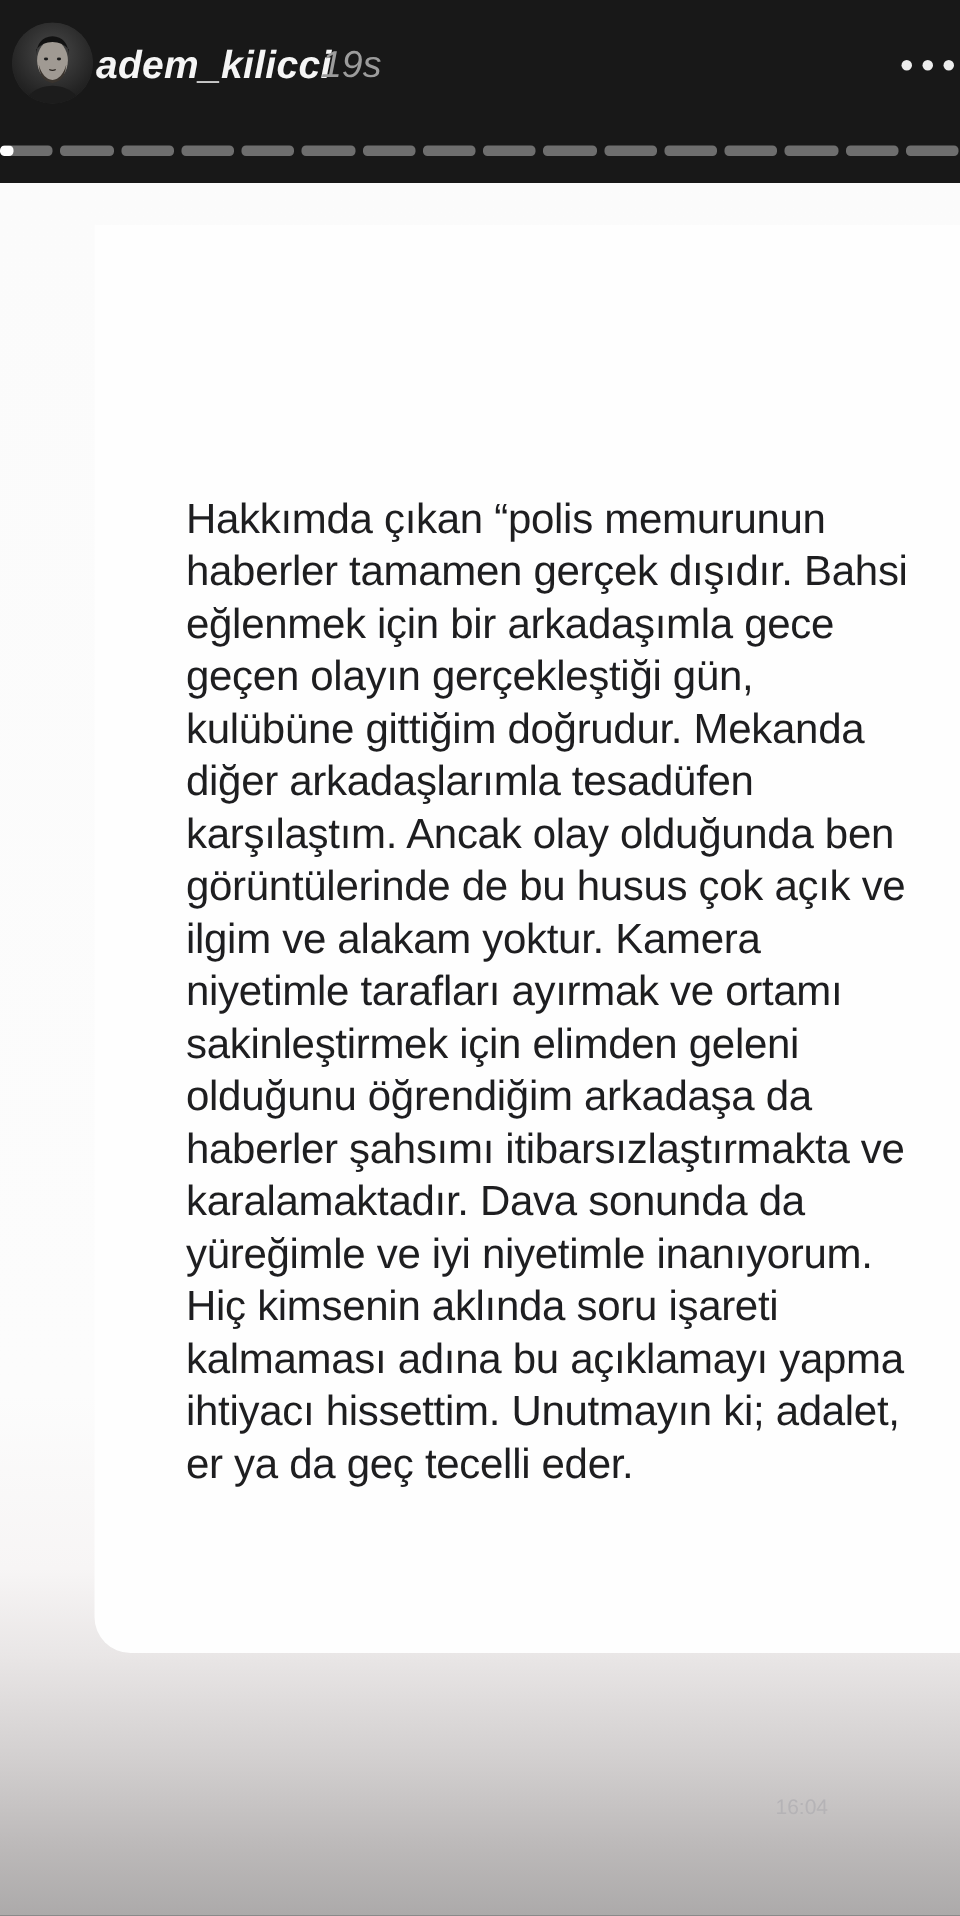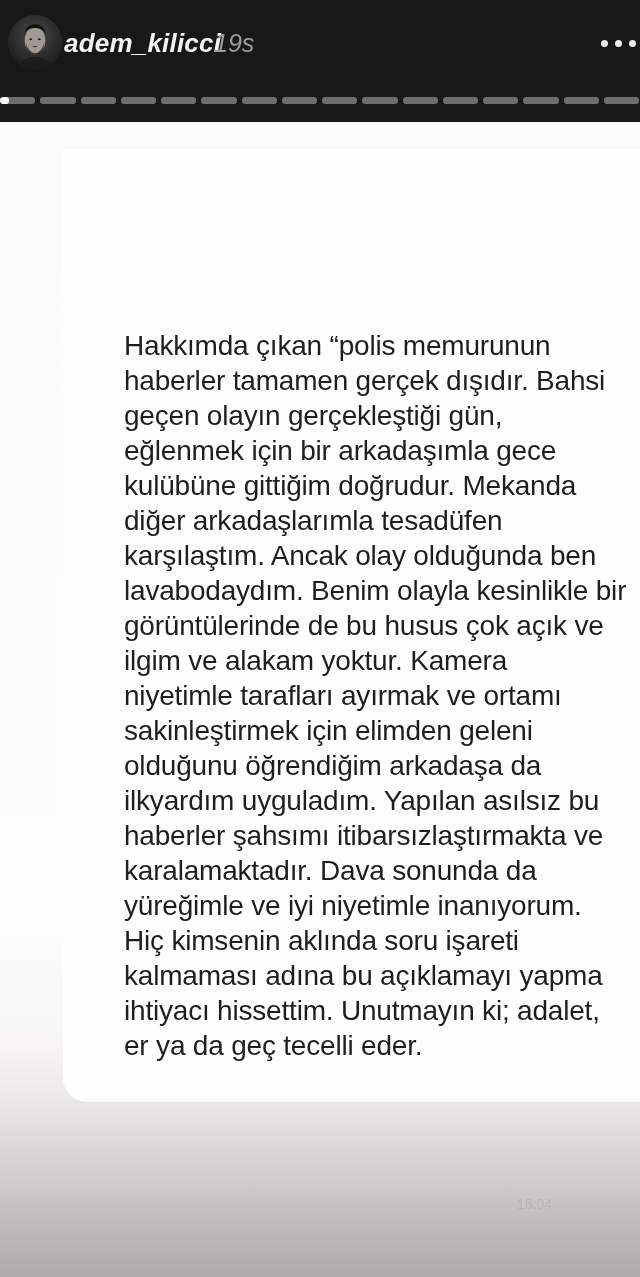--- a/index.html
+++ b/index.html
@@ -164,32 +164,30 @@
       <div class="progress-segment"></div>
       <div class="progress-segment"></div>
     </div>
 </div>
 
 <div class="story-content">
   <div class="message-bubble"></div>
   <div class="message-lines">
       <div class="msg-line">Hakkımda çıkan “polis memurunun</div>
       <div class="msg-line">haberler tamamen gerçek dışıdır. Bahsi</div>
+      <div class="msg-line">eğlenmek için bir arkadaşımla gece</div>
       <div class="msg-line">geçen olayın gerçekleştiği gün,</div>
-      <div class="msg-line">eğlenmek için bir arkadaşımla gece</div>
       <div class="msg-line">kulübüne gittiğim doğrudur. Mekanda</div>
       <div class="msg-line">diğer arkadaşlarımla tesadüfen</div>
       <div class="msg-line">karşılaştım. Ancak olay olduğunda ben</div>
-      <div class="msg-line">lavabodaydım. Benim olayla kesinlikle bir</div>
       <div class="msg-line">görüntülerinde de bu husus çok açık ve</div>
       <div class="msg-line">ilgim ve alakam yoktur. Kamera</div>
       <div class="msg-line">niyetimle tarafları ayırmak ve ortamı</div>
       <div class="msg-line">sakinleştirmek için elimden geleni</div>
       <div class="msg-line">olduğunu öğrendiğim arkadaşa da</div>
-      <div class="msg-line">ilkyardım uyguladım. Yapılan asılsız bu</div>
       <div class="msg-line">haberler şahsımı itibarsızlaştırmakta ve</div>
       <div class="msg-line">karalamaktadır. Dava sonunda da</div>
       <div class="msg-line">yüreğimle ve iyi niyetimle inanıyorum.</div>
       <div class="msg-line">Hiç kimsenin aklında soru işareti</div>
       <div class="msg-line">kalmaması adına bu açıklamayı yapma</div>
       <div class="msg-line">ihtiyacı hissettim. Unutmayın ki; adalet,</div>
       <div class="msg-line">er ya da geç tecelli eder.</div>
     </div>
   <div class="sent-time">16:04</div>
 </div>

